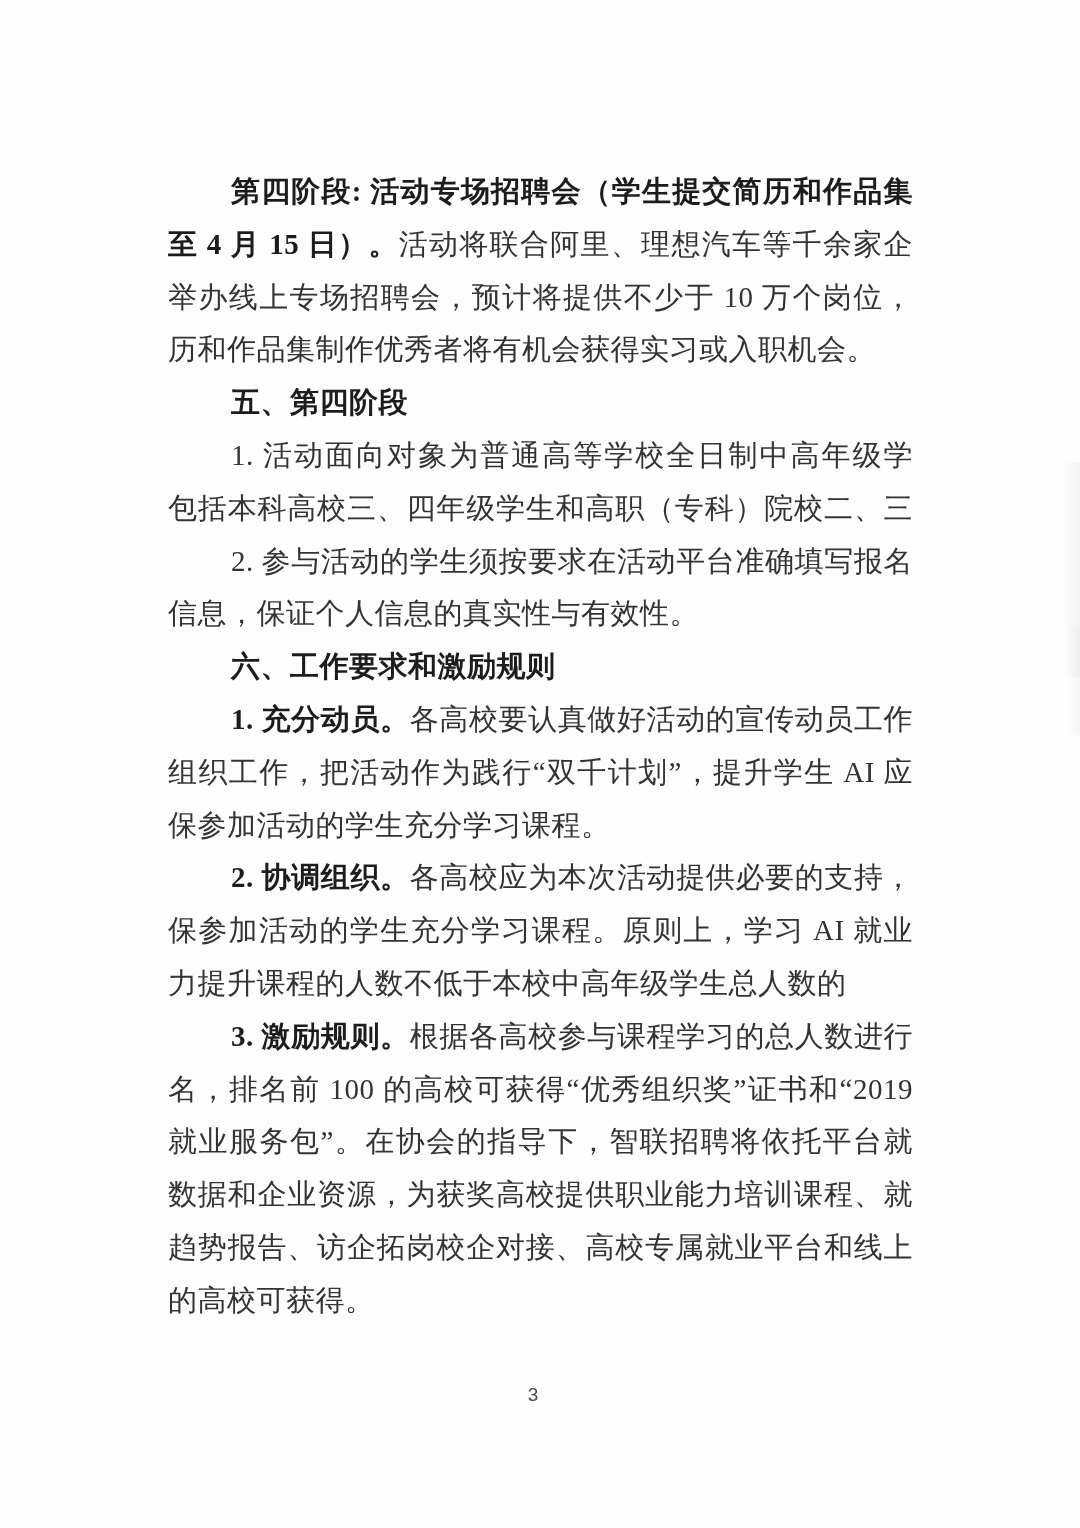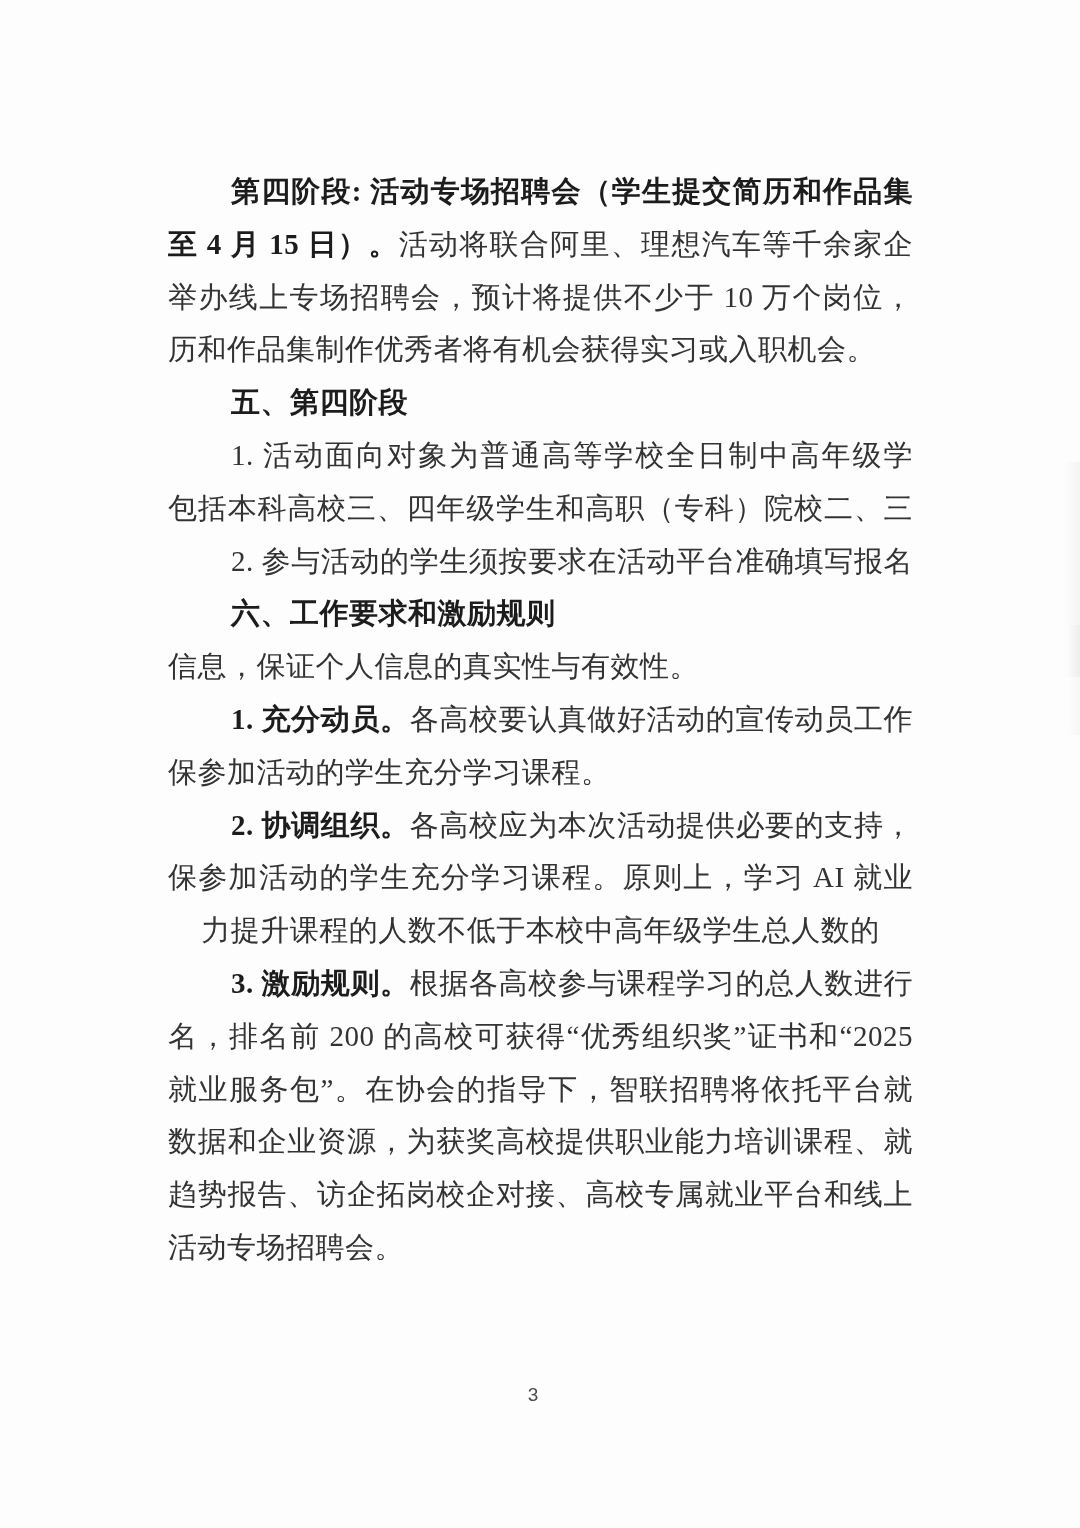--- a/index.html
+++ b/index.html
@@ -19,21 +19,21 @@
     position: absolute;
     left: 168px;
     top: 165px;
     width: 745px;
     font-size: 29px;
     line-height: 52.8px;
     color: #2d2d2d;
     letter-spacing: 0.5px;
   }
   .line {
-    text-align: center;
+    text-align: left;
     text-align-last: left;
     white-space: normal;
     overflow: hidden;
     height: 52.8px;
   }
   .line.j {
     text-align: justify;
     text-align-last: justify;
   }
   .line.indent {
@@ -83,30 +83,31 @@
 <div class="page">
   <div class="text-block">
       <div class="line indent j"><span class="seg-b">第四阶段: 活动专场招聘会（学生提交简历和作品集后</span></div>
       <div class="line j"><span class="seg-b">至 4 月 15 日）。</span><span class="seg-n">活动将联合阿里、理想汽车等千余家企业</span></div>
       <div class="line j"><span class="seg-n">举办线上专场招聘会，预计将提供不少于 10 万个岗位，简</span></div>
       <div class="line"><span class="seg-n">历和作品集制作优秀者将有机会获得实习或入职机会。</span></div>
       <div class="line indent"><span class="seg-b">五、第四阶段</span></div>
       <div class="line indent j"><span class="seg-n">1. 活动面向对象为普通高等学校全日制中高年级学生，</span></div>
       <div class="line j"><span class="seg-n">包括本科高校三、四年级学生和高职（专科）院校二、三年</span></div>
       <div class="line indent j"><span class="seg-n">2. 参与活动的学生须按要求在活动平台准确填写报名</span></div>
+      <div class="line"><span class="seg-n">信息，保证个人信息的真实性与有效性。</span></div>
       <div class="line indent"><span class="seg-b">六、工作要求和激励规则</span></div>
-      <div class="line"><span class="seg-n">信息，保证个人信息的真实性与有效性。</span></div>
       <div class="line indent j"><span class="seg-b">1. 充分动员。</span><span class="seg-n">各高校要认真做好活动的宣传动员工作和</span></div>
+      <div class="line j"><span class="seg-n">组织工作，把活动作为践行“双千计划”，提升学生 AI 应</span></div>
       <div class="line"><span class="seg-n">保参加活动的学生充分学习课程。</span></div>
       <div class="line indent j"><span class="seg-b">2. 协调组织。</span><span class="seg-n">各高校应为本次活动提供必要的支持，确</span></div>
       <div class="line j"><span class="seg-n">保参加活动的学生充分学习课程。原则上，学习 AI 就业能</span></div>
       <div class="line"><span class="seg-n">力提升课程的人数不低于本校中高年级学生总人数的 80%。</span></div>
       <div class="line indent j"><span class="seg-b">3. 激励规则。</span><span class="seg-n">根据各高校参与课程学习的总人数进行排</span></div>
-      <div class="line j"><span class="seg-n">名，排名前 200 的高校可获得“优秀组织奖”证书和“2025</span></div>
+      <div class="line j"><span class="seg-n">名，排名前 100 的高校可获得“优秀组织奖”证书和“2019</span></div>
       <div class="line j"><span class="seg-n">就业服务包”。在协会的指导下，智联招聘将依托平台就业</span></div>
       <div class="line j"><span class="seg-n">数据和企业资源，为获奖高校提供职业能力培训课程、就业</span></div>
       <div class="line j"><span class="seg-n">趋势报告、访企拓岗校企对接、高校专属就业平台和线上专</span></div>
-      <div class="line"><span class="seg-n">活动专场招聘会。</span></div>
+      <div class="line"><span class="seg-n">的高校可获得。</span></div>
     </div>
   <div class="page-number">3</div>
   <div class="smudge smudge-1"></div>
   <div class="smudge smudge-2"></div>
 </div>
 
 </body></html>

